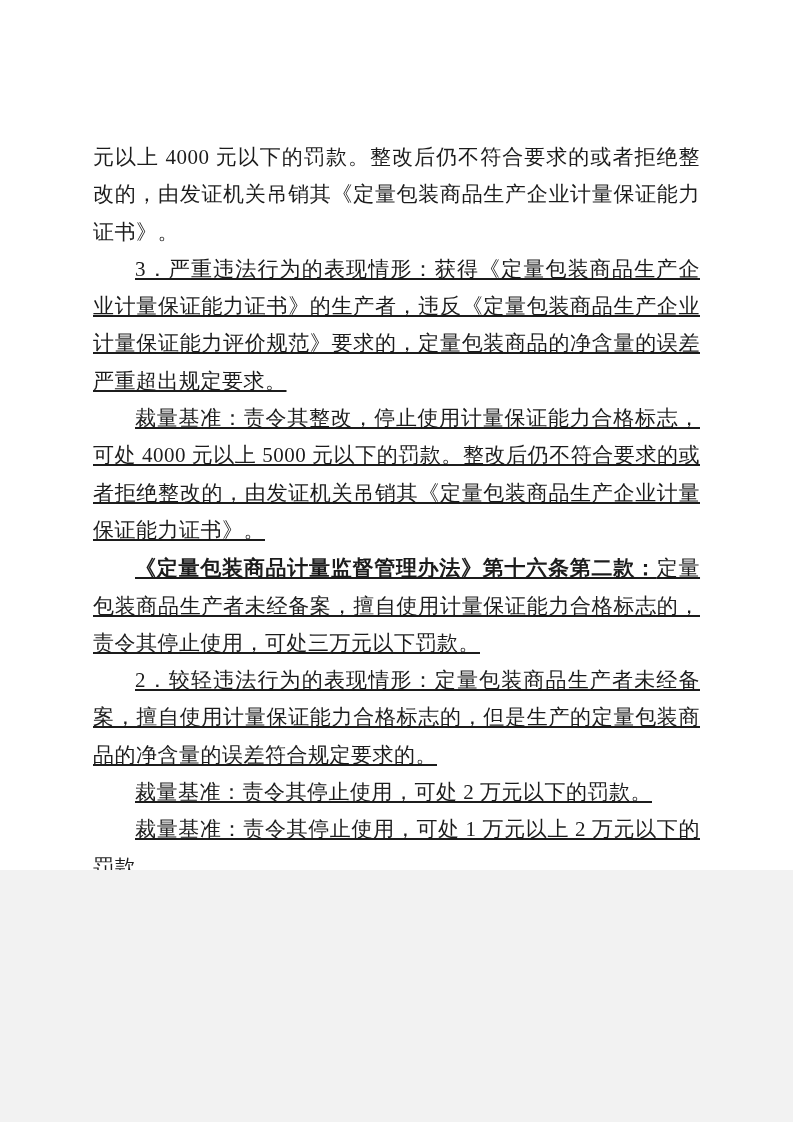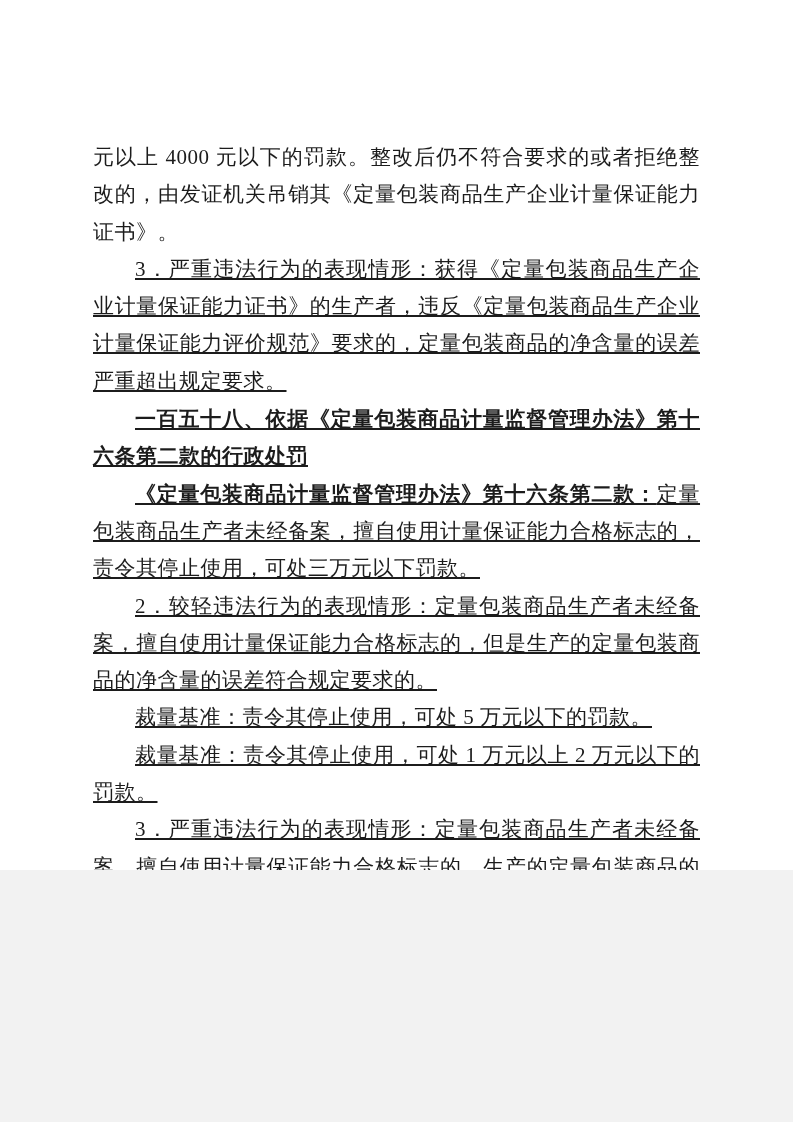--- a/index.html
+++ b/index.html
@@ -50,30 +50,30 @@
 </head>
 <body>
 
 <div class="page">
   <main class="content">
 
     <p class="p0">元以上 4000 元以下的罚款。整改后仍不符合要求的或者拒绝整改的，由发证机关吊销其《定量包装商品生产企业计量保证能力证书》。</p>
 
     <p class="indent">3．严重违法行为的表现情形：获得《定量包装商品生产企业计量保证能力证书》的生产者，违反《定量包装商品生产企业计量保证能力评价规范》要求的，定量包装商品的净含量的误差严重超出规定要求。</p>
 
+    <p class="indent">裁量基准：责令其整改，停止使用计量保证能力合格标志，可处 4000 元以上 5000 元以下的罚款。整改后仍不符合要求的或者拒绝整改的，由发证机关吊销其《定量包装商品生产企业计量保证能力证书》。</p>
 
-    <p class="indent hei">一百五十八、依据《定量包装商品计量监督管理办法》第十六条第二款的行政处罚</p>
 
 
     <p class="indent"><span class="hei">《定量包装商品计量监督管理办法》第十六条第二款：</span><span>定量包装商品生产者未经备案，擅自使用计量保证能力合格标志的，责令其停止使用，可处三万元以下罚款。</span></p>
 
 
     <p class="indent">2．较轻违法行为的表现情形：定量包装商品生产者未经备案，擅自使用计量保证能力合格标志的，但是生产的定量包装商品的净含量的误差符合规定要求的。</p>
 
-    <p class="indent">裁量基准：责令其停止使用，可处 5 万元以下的罚款。</p>
+    <p class="indent">裁量基准：责令其停止使用，可处 2 万元以下的罚款。</p>
 
 
     <p class="indent">裁量基准：责令其停止使用，可处 1 万元以上 2 万元以下的罚款。</p>
 
     <p class="indent">3．严重违法行为的表现情形：定量包装商品生产者未经备案，擅自使用计量保证能力合格标志的，生产的定量包装商品的净含量的误差严重超出规定要求的。</p>
 
   </main>
 
   <footer class="footer">
     <span>—  147  —</span>

